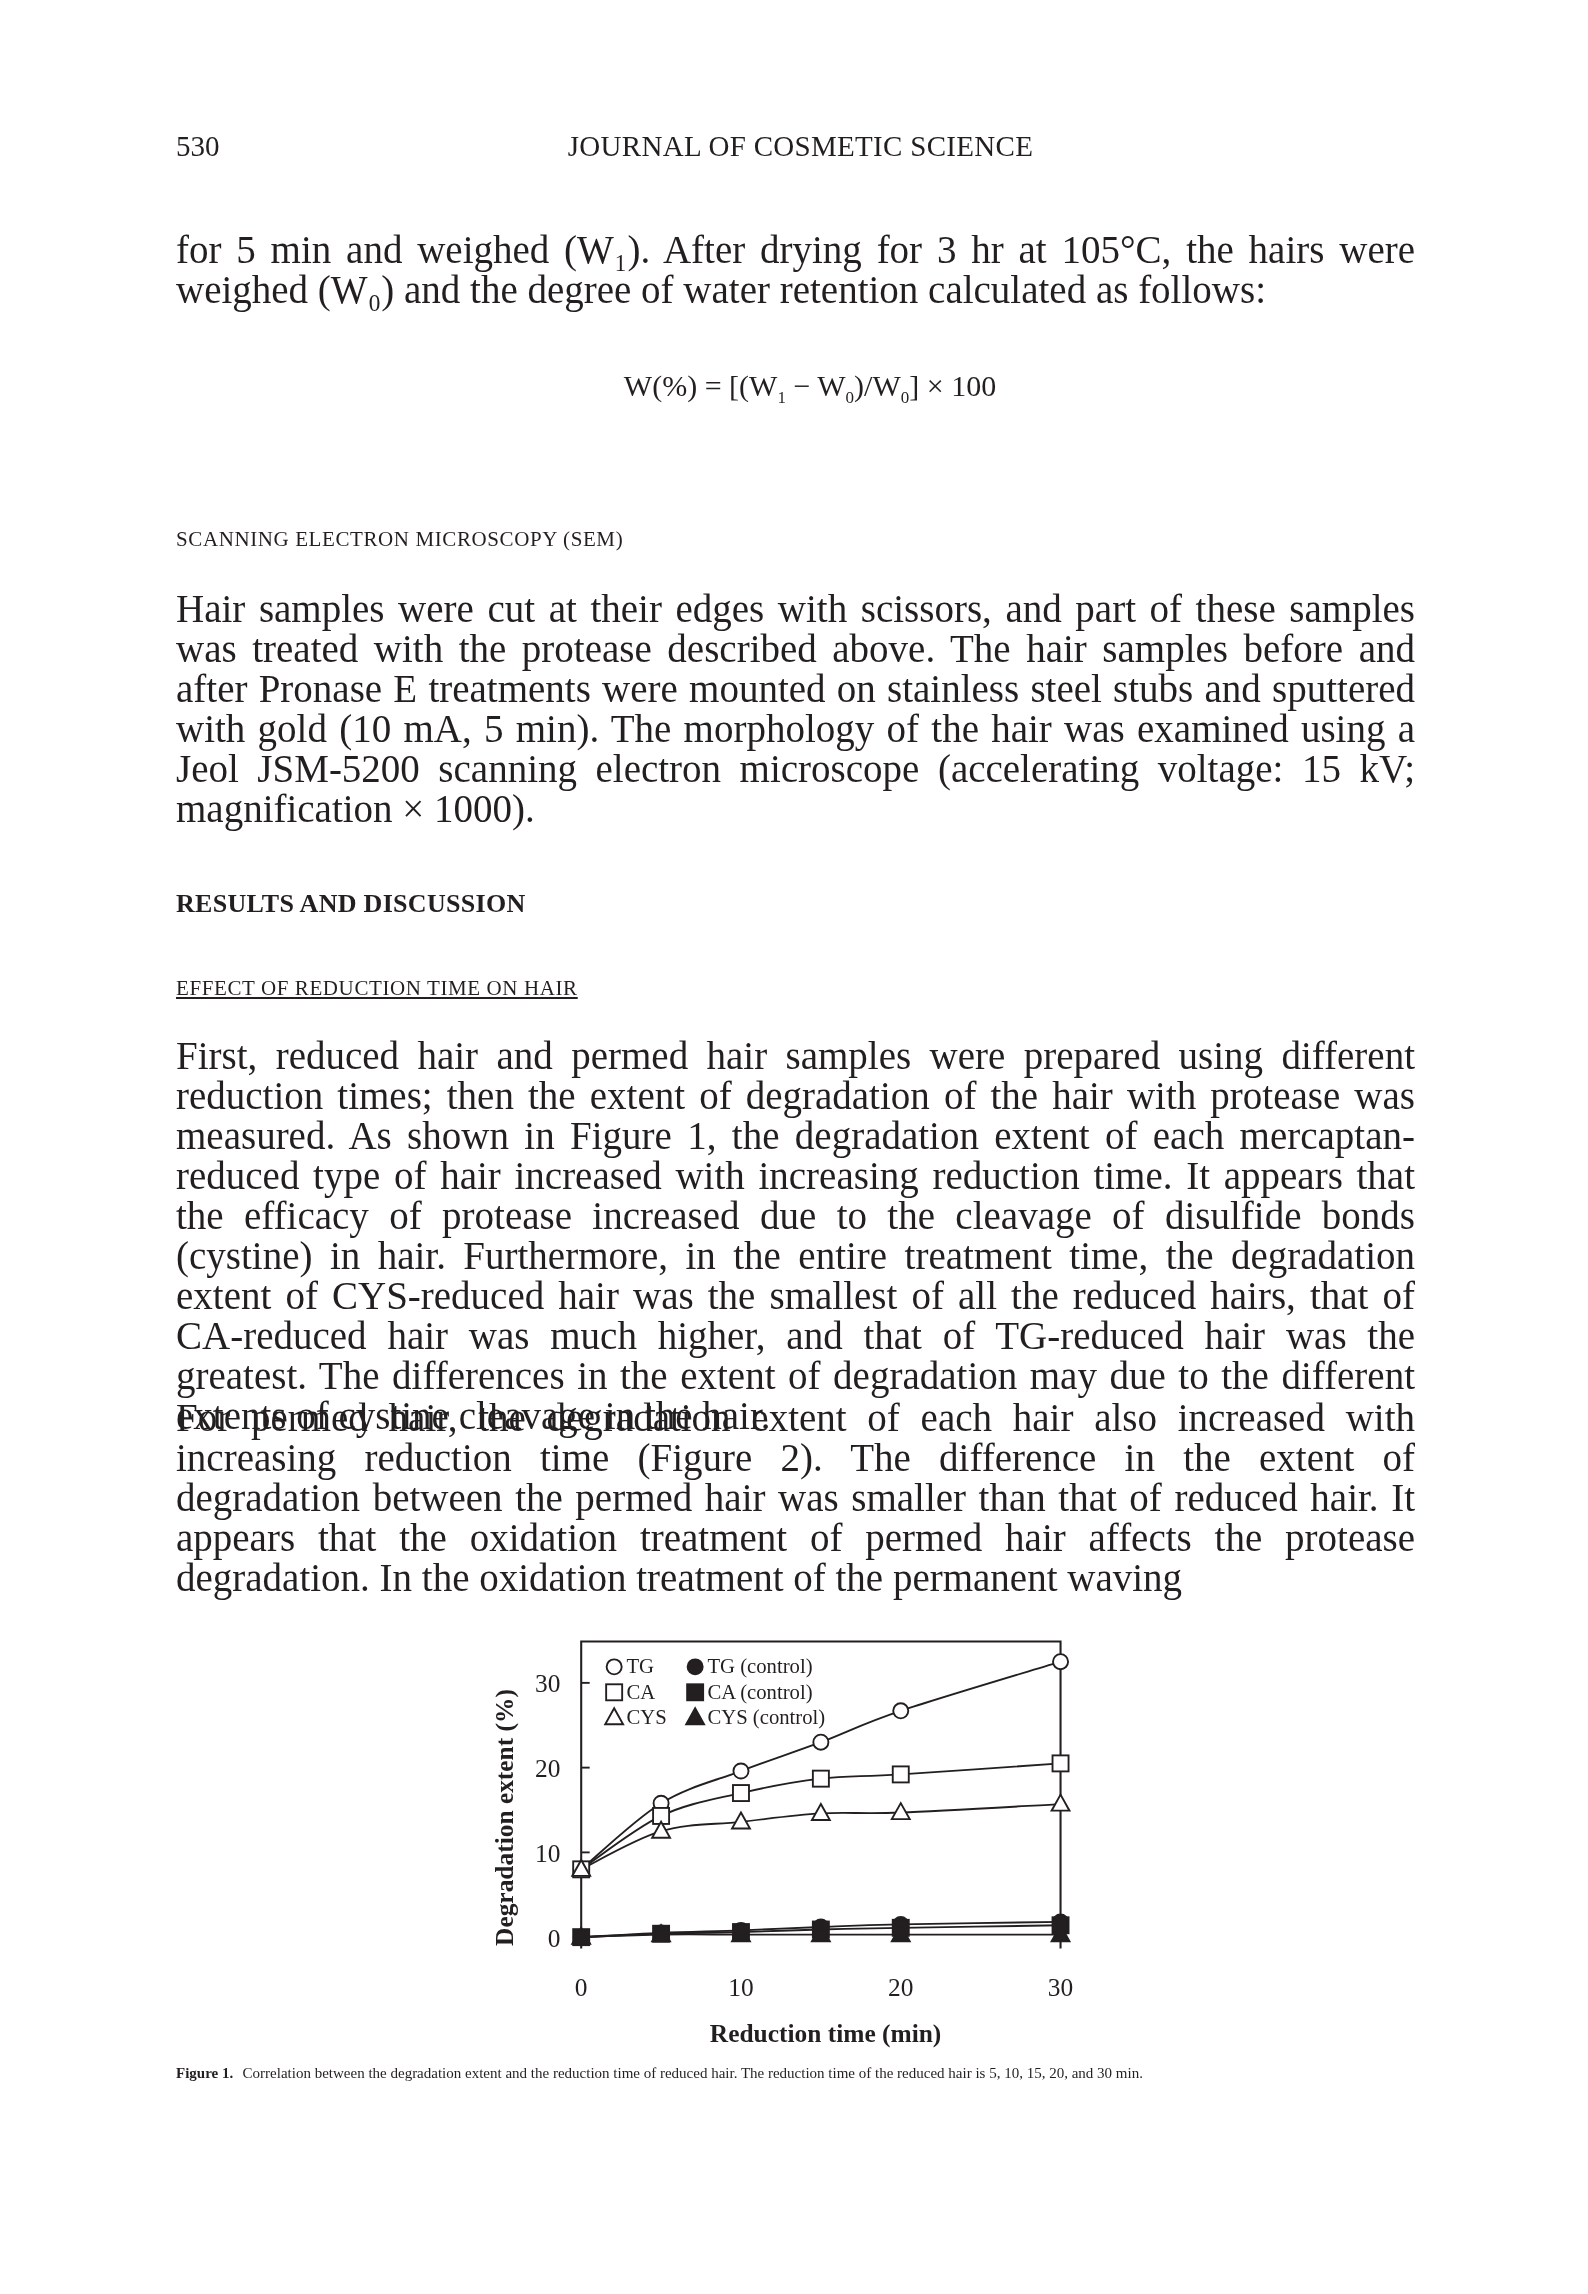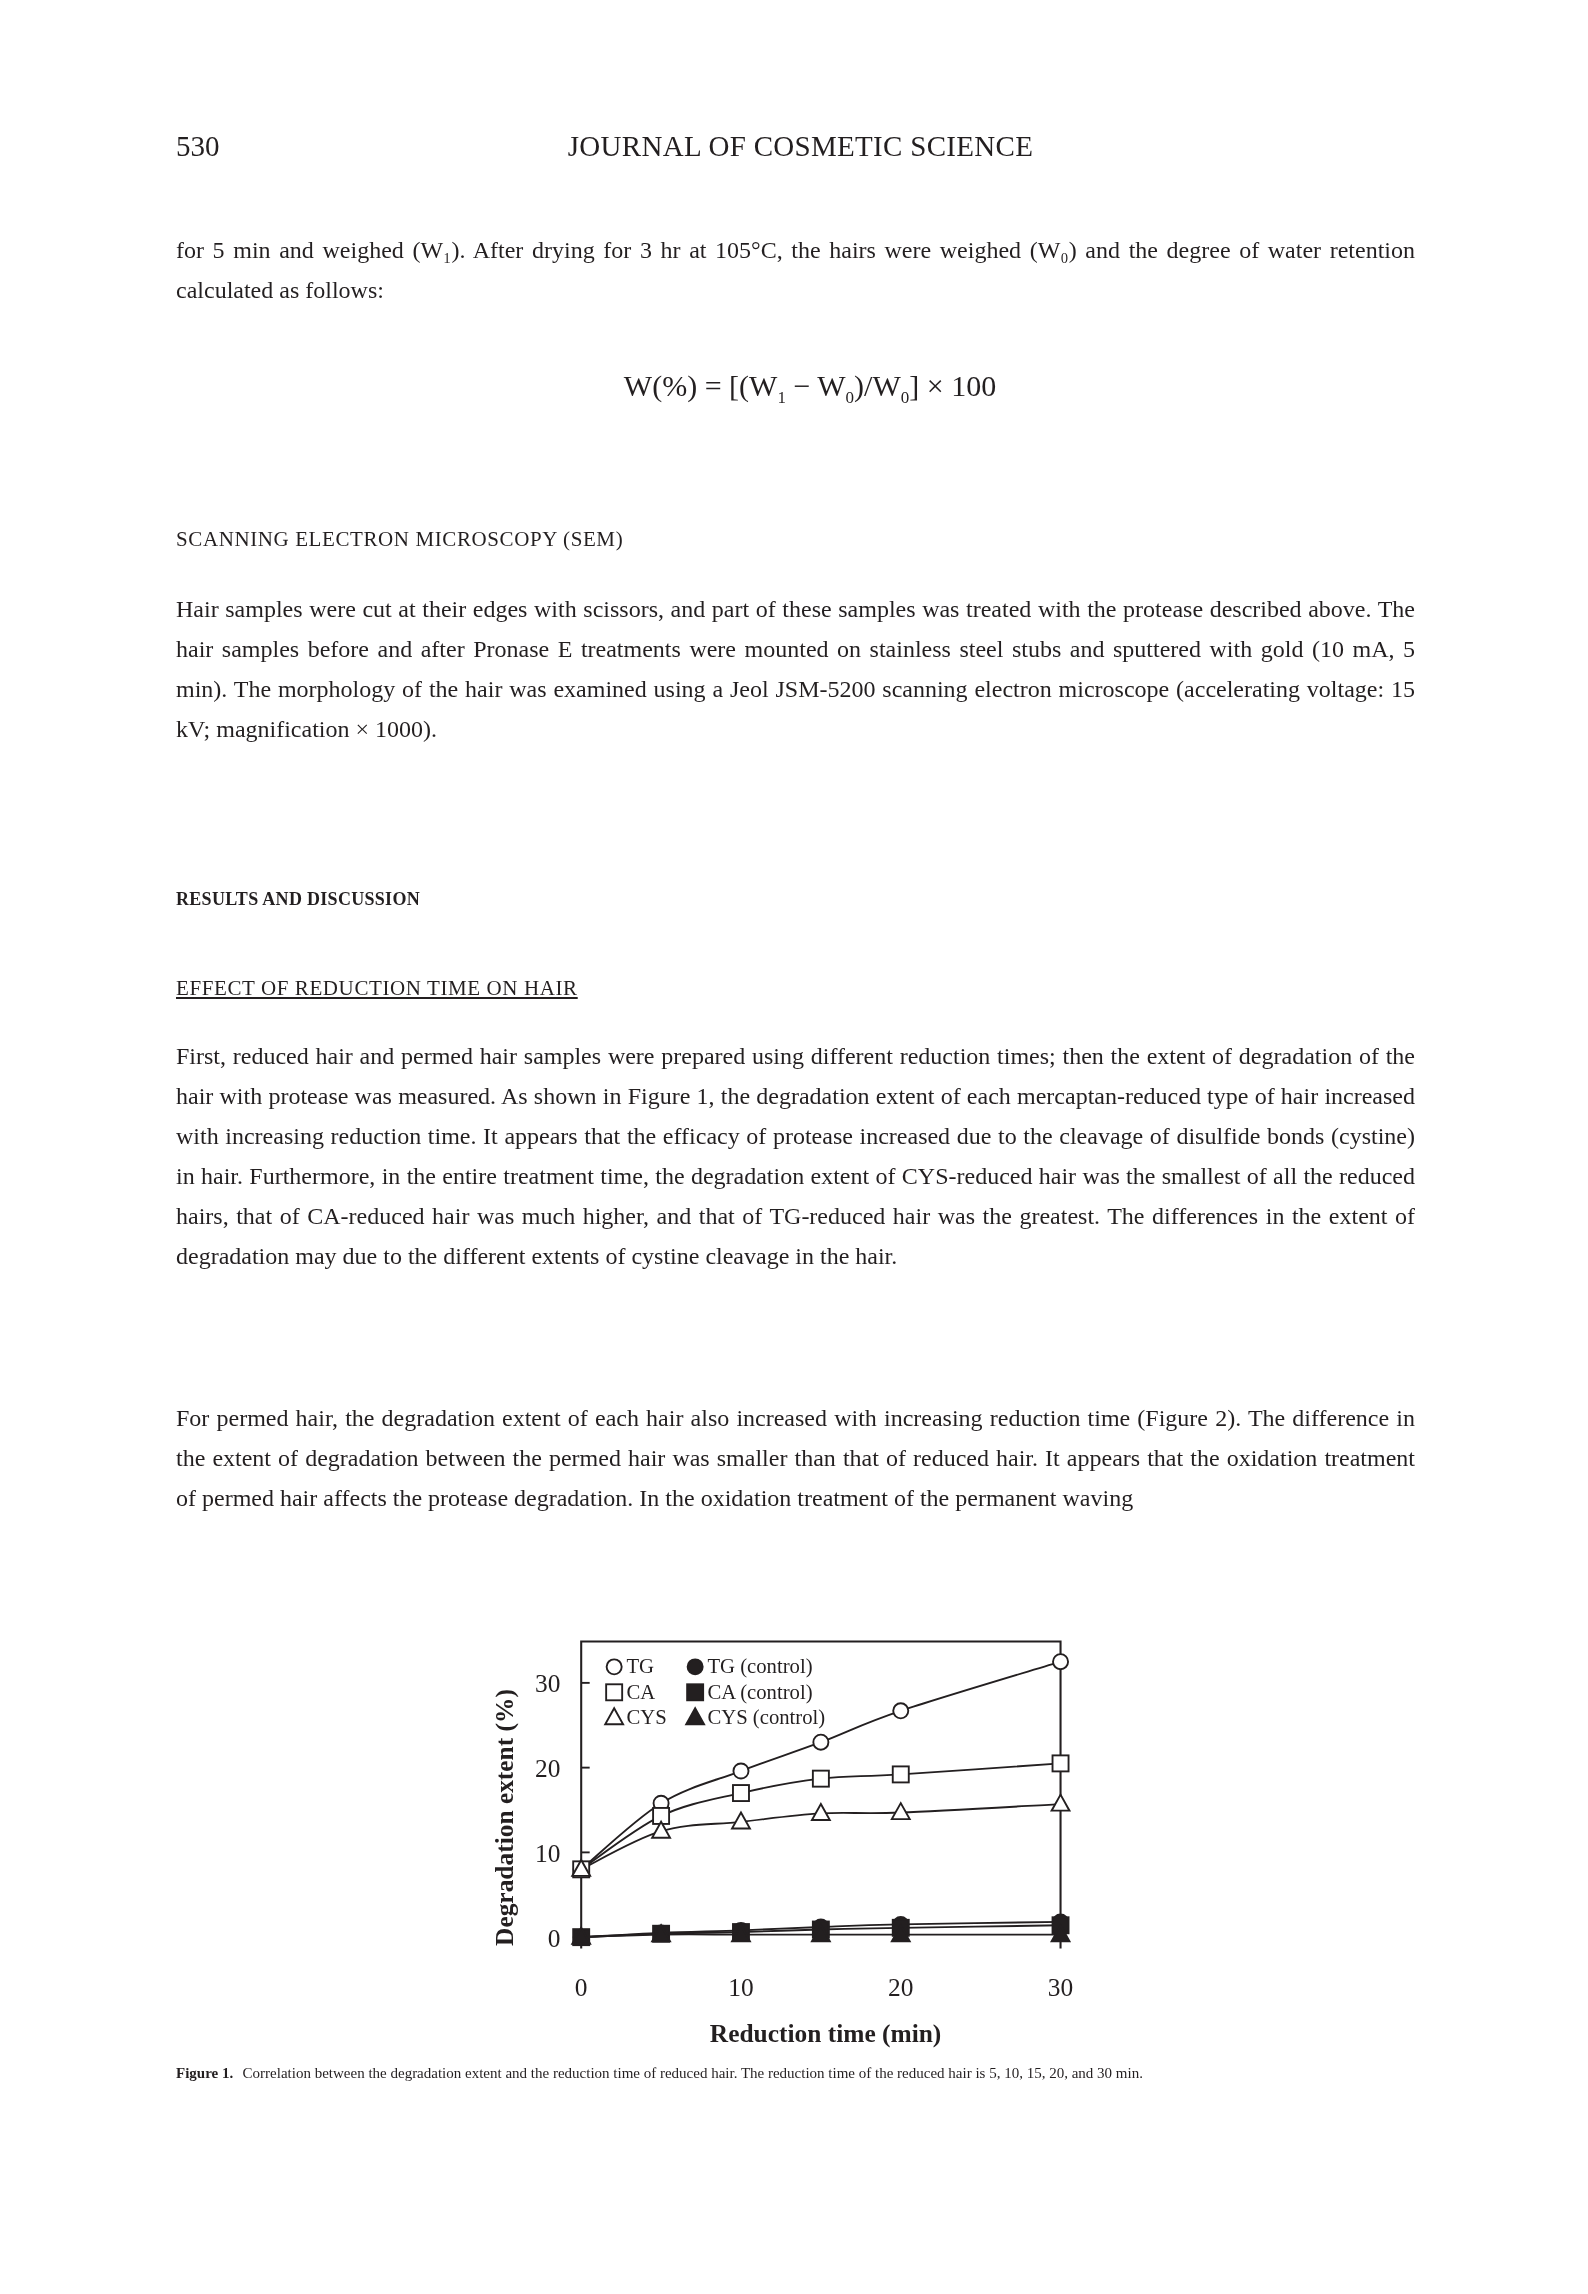--- a/index.html
+++ b/index.html
@@ -1,26 +1,26 @@
 <!DOCTYPE html>
 <html style="font-size:15px"><head>
 <meta charset="utf-8">
 <style>
   html, body { margin: 0; padding: 0; background: #ffffff; }
   body { width: 1589px; height: 2295px; position: relative; overflow: hidden;
          font-family: "Liberation Serif", "DejaVu Serif", serif; color: #231f20; }
   .abs { position: absolute; }
   .pagenum { left: 176px; top: 130px; font-size: 29px; }
   .running { left: 0; width: 1589px; top: 130px; text-align: center; font-size: 29px; letter-spacing: 0.3px; padding-left: 6px; }
-  .body-text { left: 176px; width: 1239px; font-size: 24px; line-height: 40px; text-align: justify; }
+  .body-text { left: 176px; width: 1239px; font-size: 39px; line-height: 40px; text-align: justify; }
   .body-text p { margin: 0; }
   .formula { left: 16px; width: 1588px; top: 369px; text-align: center; font-size: 30px; }
   .formula sub { font-size: 17px; }
   .small-caps-head { left: 176px; font-size: 21px; letter-spacing: 0.6px; }
-  .section-head { left: 176px; top: 889px; font-size: 18px; font-weight: bold; letter-spacing: 0.3px; }
+  .section-head { left: 176px; top: 889px; font-size: 26px; font-weight: bold; letter-spacing: 0.3px; }
   .caption { left: 176px; width: 1239px; top: 2056px; font-size: 15px; line-height: 34px; text-align: justify; }
   .caption .fig-label { font-weight: bold; margin-right: 9.4px; }
   svg text { font-family: "Liberation Serif", "DejaVu Serif", serif; fill: #231f20; }
 </style>
 </head>
 <body>
 
 <div class="abs pagenum">530</div>
 <div class="abs running">JOURNAL OF COSMETIC SCIENCE</div>
 

